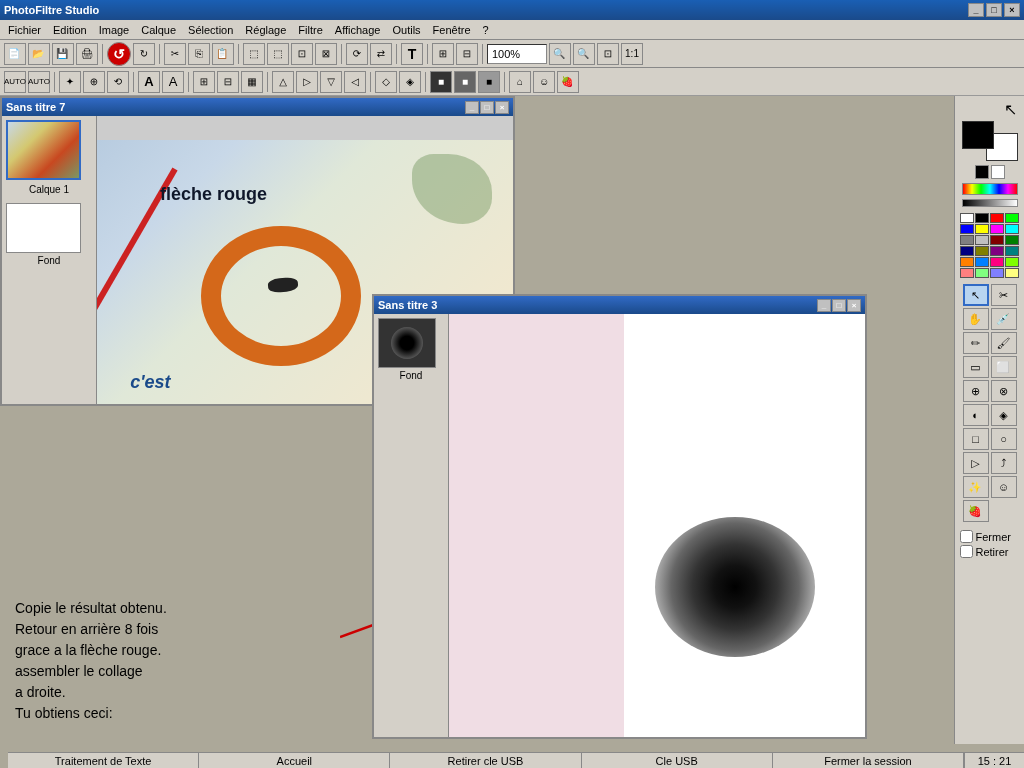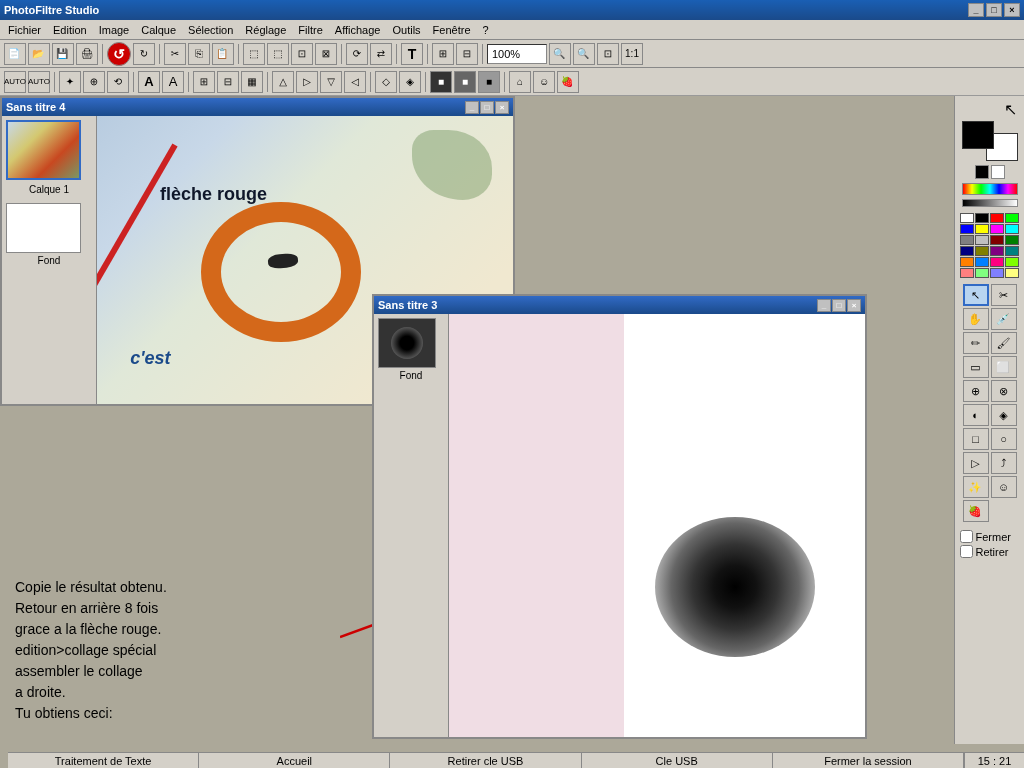--- a/index.html
+++ b/index.html
@@ -368,20 +368,21 @@
     
     .img-sim {
       width: 100%;
       height: 100%;
       background:
         radial-gradient(ellipse at 60% 70%, #d4682a 0%, #c44820 30%, transparent 55%),
         radial-gradient(ellipse at 30% 40%, #c8b860 0%, transparent 40%),
         radial-gradient(ellipse at 80% 20%, #7a9865 0%, transparent 35%),
         linear-gradient(135deg, #c8d8e8 0%, #d8e4f0 40%, #e8f0f8 100%);
       position: relative;
+      margin-top: 24px;
     }
   </style>
 </head>
 <body>
 
 <div class="title-bar">
   <span class="title-bar-title">PhotoFiltre Studio</span>
   <div class="title-bar-controls">
     <div class="title-bar-btn">_</div>
     <div class="title-bar-btn">□</div>
@@ -468,21 +469,21 @@
   <div class="tb-btn">☺</div>
   <div class="tb-btn">🍓</div>
 </div>
 
 <div class="main-area">
 
   <div class="canvas-area">
 
     <div class="doc-window-4">
       <div class="doc-titlebar">
-        <span class="doc-titlebar-title">Sans titre 4</span>
+        <span class="doc-titlebar-title">Sans titre 7</span>
         <div class="doc-controls">
           <div class="doc-btn">_</div>
           <div class="doc-btn">□</div>
           <div class="doc-btn">×</div>
         </div>
       </div>
 
       <div class="doc-layers">
         <div class="layer-thumb">
           <div style="width:100%;height:100%;background:linear-gradient(135deg,#c8d8e8,#d4c870,#c84820,#7a9865);"></div>
@@ -536,21 +537,20 @@
           <div class="canvas-3-left"></div>
           <div class="blur-blob"></div>
         </div>
       </div>
     </div>
 
     <div class="instruction-text">
       <div>Copie le résultat obtenu.</div>
       <div>Retour en arrière 8 fois</div>
       <div>grace a la flèche rouge.</div>
-      <div>edition&gt;collage spécial</div>
       <div>assembler le collage</div>
       <div>a droite.</div>
       <div>Tu obtiens ceci:</div>
     </div>
 
     <div class="red-arrow">
       <svg width="120" height="60">
         <defs>
           <marker id="arrowhead" markerWidth="10" markerHeight="7" refX="10" refY="3.5" orient="auto">
             <polygon points="0 0, 10 3.5, 0 7" fill="#cc0000"></polygon>

